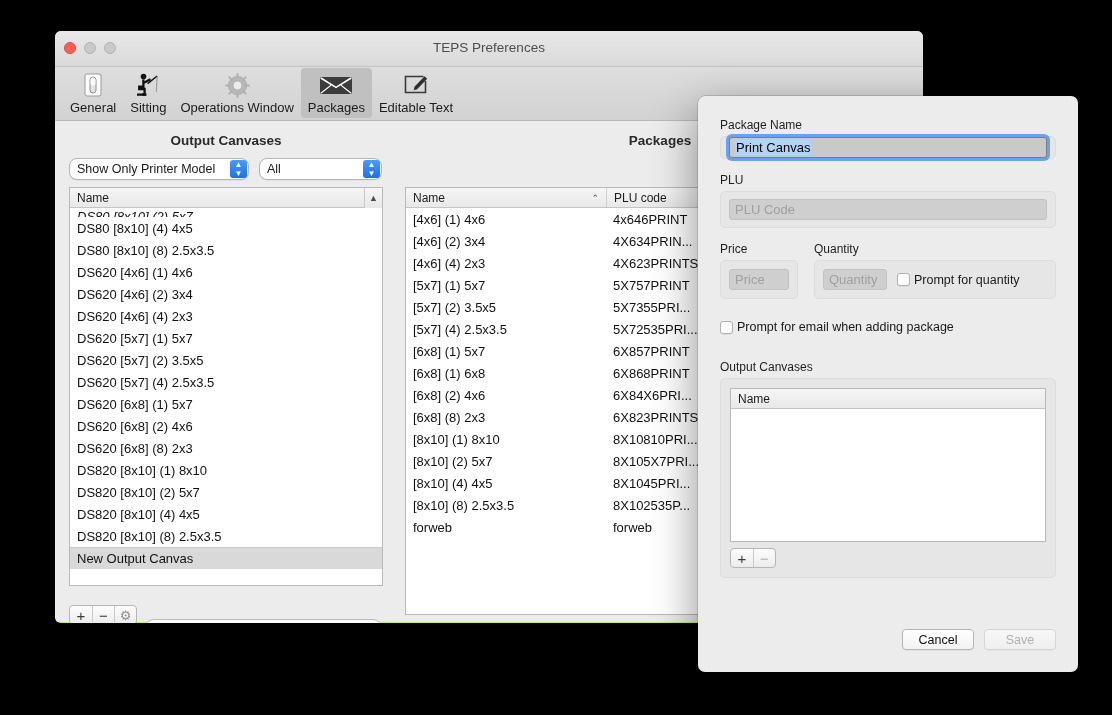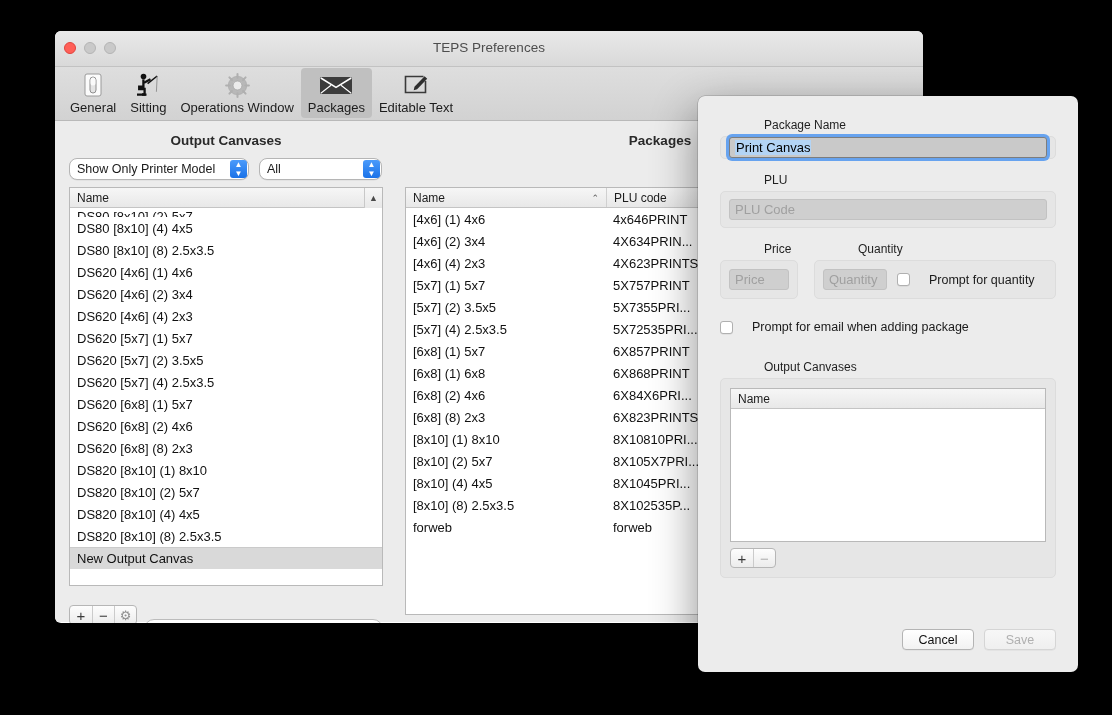--- a/index.html
+++ b/index.html
@@ -9,21 +9,21 @@
     font-family: "Liberation Sans", sans-serif;
     -webkit-font-smoothing: antialiased;
     overflow: hidden;
   }
   #root { position: relative; width: 1112px; height: 715px; }
 
   
   .window {
     position: absolute; left: 55px; top: 31px;
     width: 868px; height: 592px;
-    background: #ffffff;
+    background: #bef264;
     border-radius: 6px;
     box-shadow: 0 14px 40px rgba(0,0,0,0.55), 0 0 0 0.5px rgba(0,0,0,0.35);
     overflow: hidden;
   }
   .titlebar {
     height: 36px;
     background: linear-gradient(to bottom, #e9e9e9 0%, #d9d9d9 100%);
     border-bottom: 1px solid #c2c2c2;
     position: relative;
   }
@@ -99,21 +99,21 @@
   }
   .th + .th { border-left: 1px solid #d0d0d0; }
   .sort-caret { position: absolute; right: 7px; font-size: 9px; color: #555; }
   .tbl-body { position: relative; overflow: hidden; }
   .row {
     height: 22px; display: flex; align-items: center;
     font-size: 13px; color: #111;
   }
   .row .c1 { padding-left: 7px; }
   .row .c2 { padding-left: 7px; }
-  .row.clipped { height: 9px; overflow: hidden; align-items: flex-end; }
+  .row.clipped { height: 9px; overflow: hidden; align-items: flex-end; font-style: italic; }
   .row.clipped .c1 { position: relative; top: 7px; }
   .row.footer-sel {
     background: #d9d9d9; border-top: 1px solid #cacaca;
   }
   .scroll-up-btn {
     position: absolute; right: 0; top: 0; width: 18px; height: 20px;
     background: linear-gradient(to bottom,#f6f6f6,#e8e8e8);
     border-left: 1px solid #c8c8c8;
     display: flex; align-items: center; justify-content: center;
     font-size: 9px; color: #4a4a4a;
@@ -148,41 +148,41 @@
 
   
   .sheet {
     position: absolute; left: 698px; top: 96px;
     width: 380px; height: 576px;
     background: #ececec;
     border-radius: 7px;
     box-shadow: 0 16px 46px rgba(0,0,0,0.45), 0 0 0 0.5px rgba(0,0,0,0.25);
     padding: 22px 22px 0 22px;
   }
-  .fld-label { font-size: 12px; color: #1f1f1f; margin-bottom: 4px; margin-left: 44px; }
+  .fld-label { font-size: 12px; color: #1f1f1f; margin-bottom: 4px; }
   .group {
     background: #e6e6e6; border: 1px solid #dcdcdc; border-radius: 5px;
     padding: 8px;
   }
   .tf {
     height: 21px; border-radius: 3px; display: flex; align-items: center;
     padding: 0 5px; font-size: 13px;
   }
   .tf.focused {
     background: #c9c9c9; border: 1px solid #7d7d7d;
     box-shadow: 0 0 0 3px rgba(80,150,240,0.85);
     color: #000;
   }
   .tf.disabled {
     background: #cfcfcf; border: 1px solid #c2c2c2; color: #a0a0a0;
   }
   .sel-text { background: #b3d4f5; color: #000; padding: 0 1px; }
 
   .two-col { display: flex; gap: 16px; }
-  .cb-row { display: flex; align-items: center; gap: 19px; }
+  .cb-row { display: flex; align-items: center; gap: 4px; }
   .cbox {
     width: 13px; height: 13px; background: #fff;
     border: 1px solid #b0b0b0; border-radius: 3px;
     box-shadow: 0 0.5px 0.5px rgba(0,0,0,0.1);
   }
   .cb-label { font-size: 12.5px; color: #1a1a1a; }
 
   .oc-group {
     background: #e6e6e6; border: 1px solid #dcdcdc; border-radius: 5px;
     padding: 9px;

